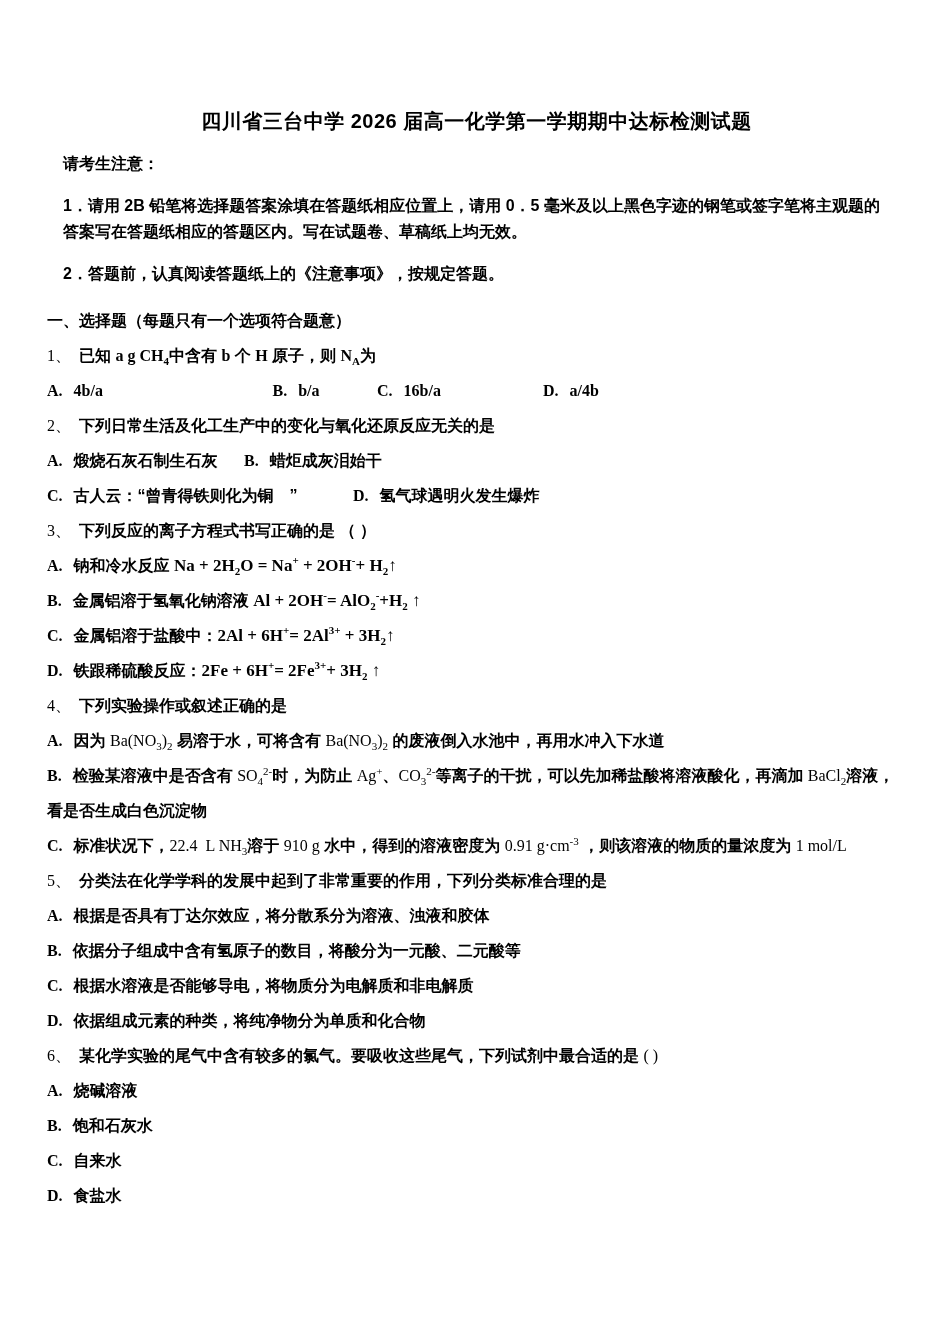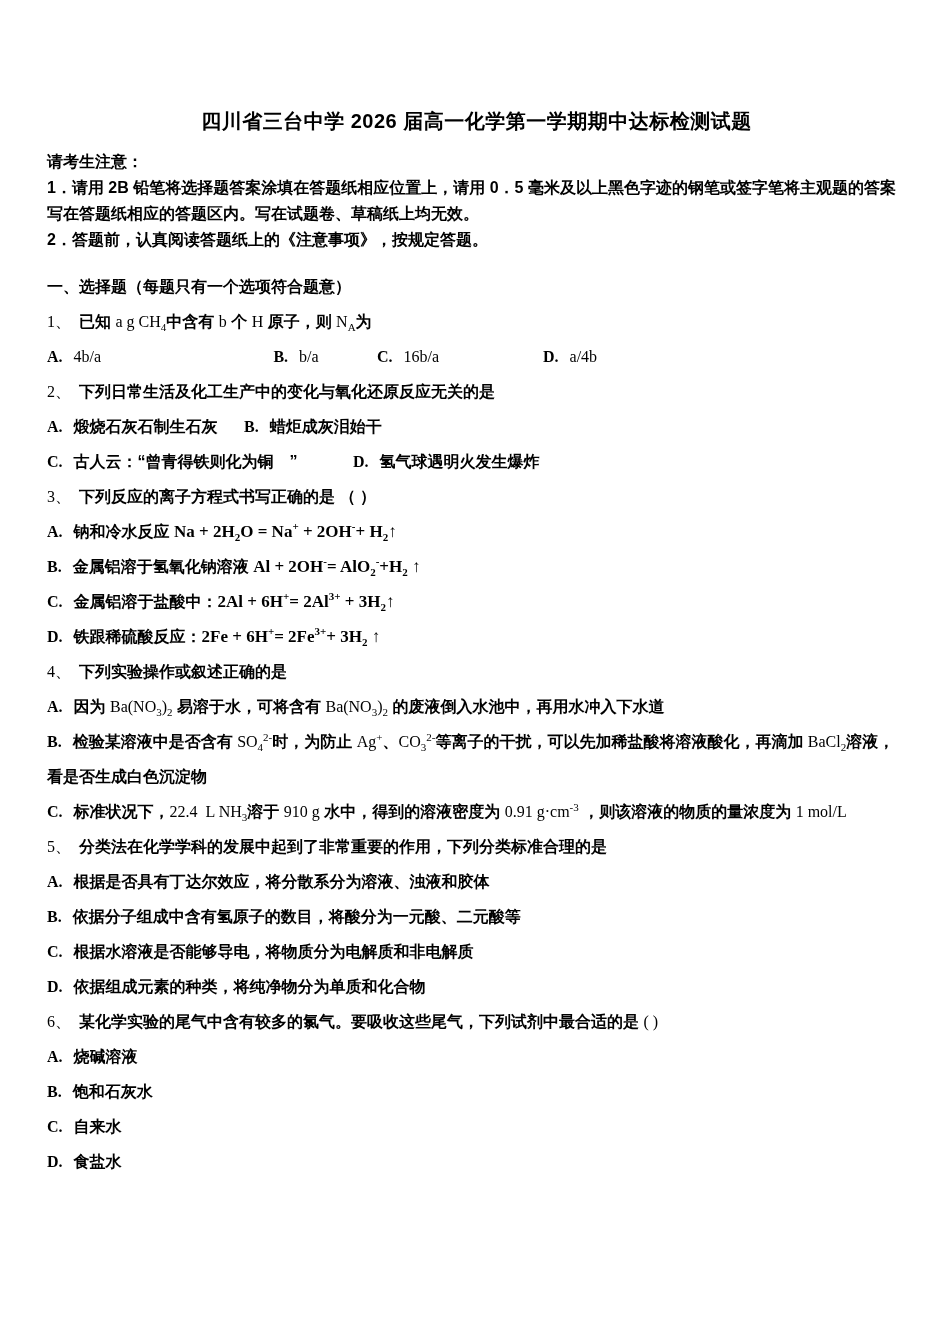--- a/index.html
+++ b/index.html
@@ -3,36 +3,36 @@
 <meta charset="utf-8">
 <style>
   html,body{margin:0;padding:0;background:#ffffff;color:#000;}
   body{width:950px;height:1344px;font-family:"Liberation Sans",sans-serif;-webkit-font-smoothing:antialiased;}
   .page{padding:0 44px 0 47px;}
   .title{
     text-align:center;font-size:20px;font-weight:700;
     margin:107px 0 0 0;line-height:28px;letter-spacing:.5px;
   }
   .notice{margin-top:14px;font-size:16px;line-height:26px;font-weight:600;}
-  .notice p{margin:0;}
+  .notice p{margin:16px;}
   .qarea{margin-top:16px;font-size:16px;}
   .line{margin:0;line-height:35px;}
   .section-heading{font-weight:700;}
   .qnum{font-family:"Liberation Serif",serif;font-weight:400;margin-right:8px;}
   .qtext{font-weight:600;}
   .olabel{font-family:"Liberation Serif",serif;font-weight:700;margin-right:11px;}
   .otext{font-weight:600;}
   .opt{display:inline-block;vertical-align:top;}
   .w1{width:168px;}
   .w2{width:162px;text-align:center;}
   .w3{width:166px;}
   .wq2a{width:197px;}
   .wq2c{width:306px;}
   .tm{font-family:"Liberation Serif",serif;font-weight:400;}
-  .tmb{font-family:"Liberation Serif",serif;font-weight:400;}
+  .tmb{font-family:"Liberation Serif",serif;font-weight:700;}
   .ab{font-family:Liberation Serif, serif;font-weight:700;font-size:17px;}
   sub,sup{font-size:11px;line-height:0;}
 </style>
 </head>
 <body>
 
 <div class="page">
 
   <h1 class="title">四川省三台中学 2026 届高一化学第一学期期中达标检测试题</h1>
 

